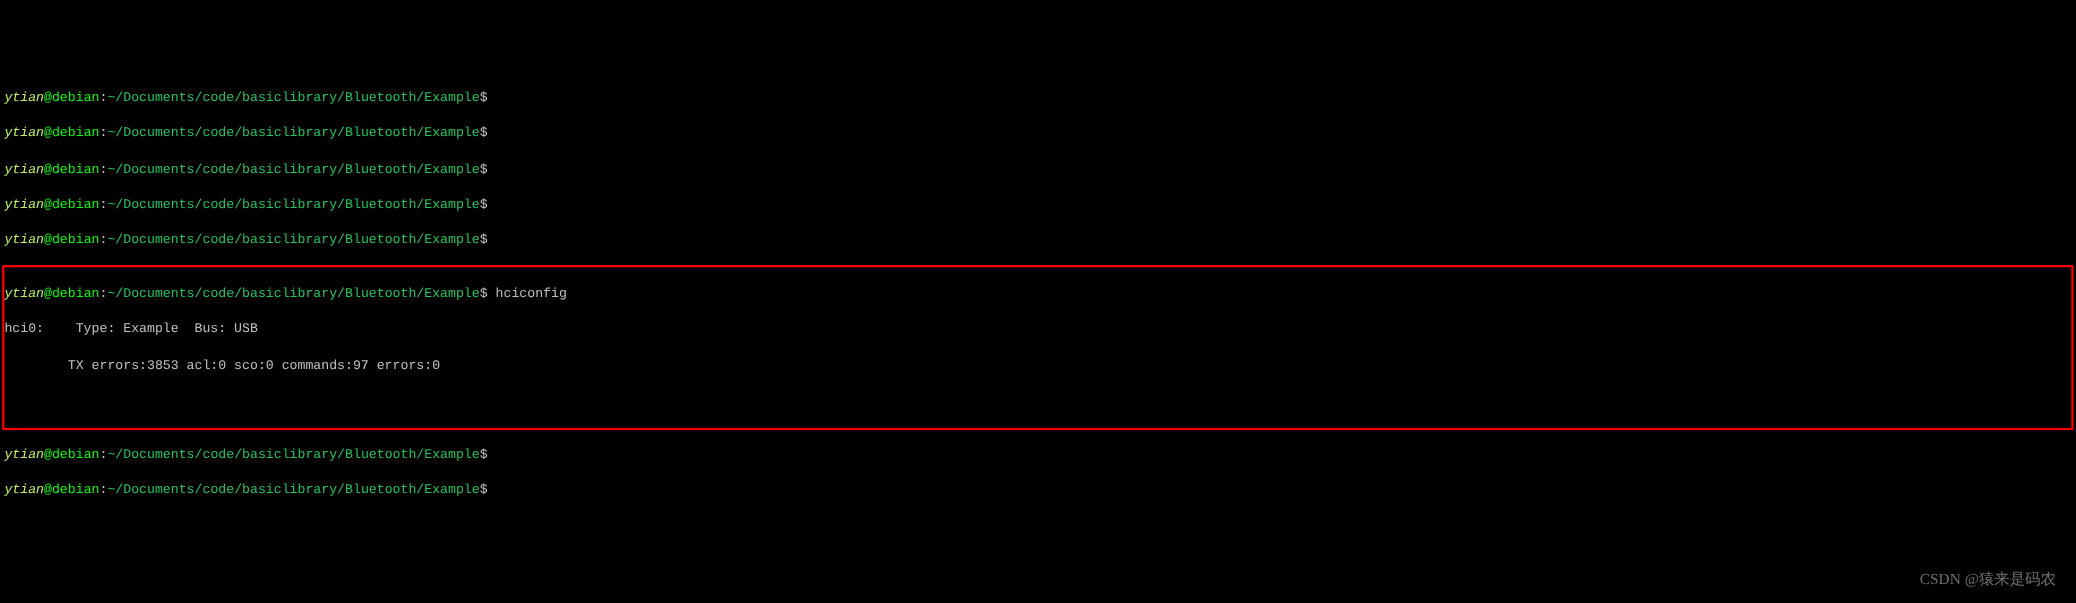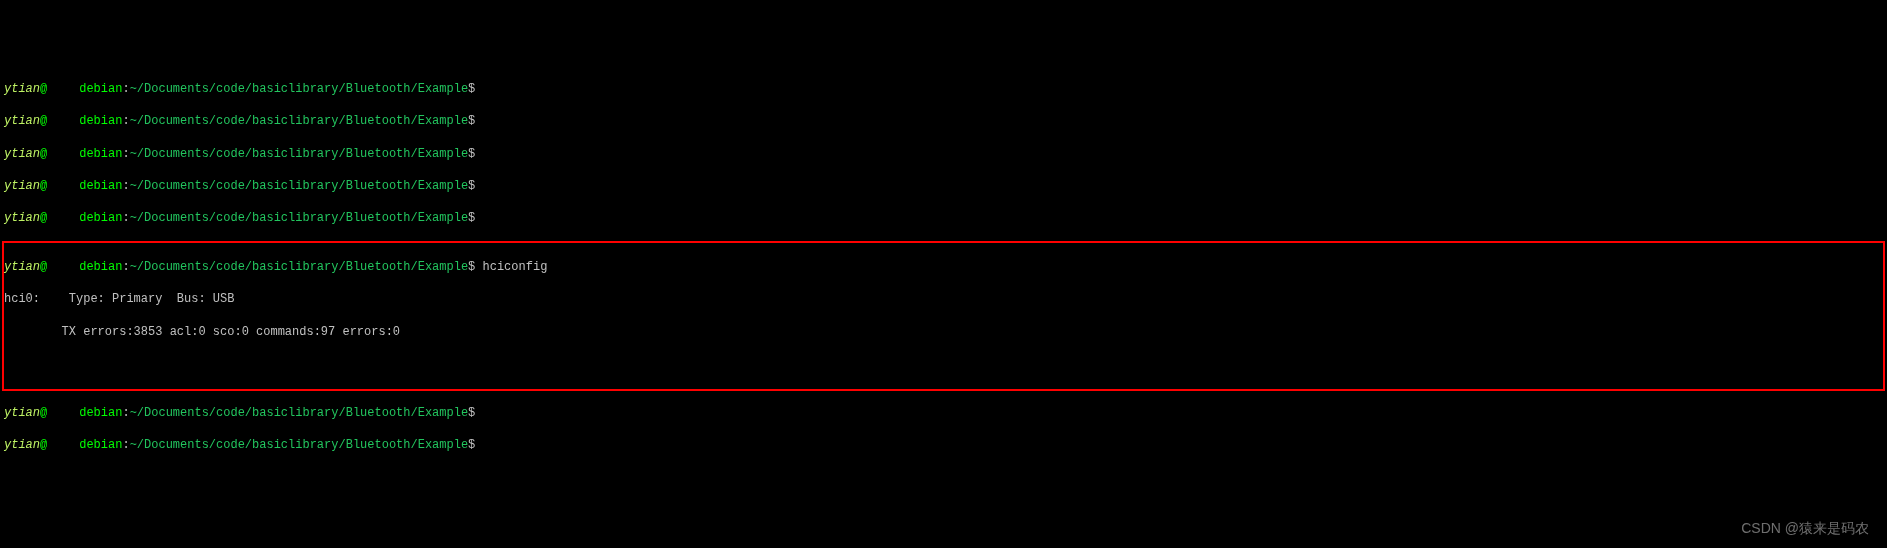--- a/index.html
+++ b/index.html
@@ -14,54 +14,54 @@
       width: 1887px;
       height: 548px;
       overflow: hidden;
       position: relative;
     }
     .term {
       padding: 0 4px;
     }
     .user { color: #bef264; font-style: italic; }
     .at { color: #00ff00; }
-    .host { color: #00ff00; padding-left: 32px; }
+    .host { color: #00ff00; }
     .colon { color: #c0c0c0; }
     .path { color: #22c55e; }
     .dollar { color: #c0c0c0; }
     .cmd { color: #c0c0c0; margin-top: 16px; }
     .out { color: #c0c0c0; }
     .box-red {
       border: 2px solid #ff0000;
       margin: -2px;
       padding: 0;
     }
     .watermark {
       position: absolute;
       right: 18px;
       bottom: 10px;
       color: rgba(200,200,200,0.55);
-      font-family: Liberation Sans, sans-serif;
+      font-family: Liberation Serif, serif;
       font-size: 14px;
     }
   </style>
 </head>
 <body>
 
 
 
 <div class="term">
 <div><span class="user">ytian</span><span class="at">@</span><span class="host">debian</span><span class="colon">:</span><span class="path">~/Documents/code/basiclibrary/Bluetooth/Example</span><span class="dollar">$</span></div>
 <div><span class="user">ytian</span><span class="at">@</span><span class="host">debian</span><span class="colon">:</span><span class="path">~/Documents/code/basiclibrary/Bluetooth/Example</span><span class="dollar">$</span></div>
 <div><span class="user">ytian</span><span class="at">@</span><span class="host">debian</span><span class="colon">:</span><span class="path">~/Documents/code/basiclibrary/Bluetooth/Example</span><span class="dollar">$</span></div>
 <div><span class="user">ytian</span><span class="at">@</span><span class="host">debian</span><span class="colon">:</span><span class="path">~/Documents/code/basiclibrary/Bluetooth/Example</span><span class="dollar">$</span></div>
 <div><span class="user">ytian</span><span class="at">@</span><span class="host">debian</span><span class="colon">:</span><span class="path">~/Documents/code/basiclibrary/Bluetooth/Example</span><span class="dollar">$</span></div>
 <div class="box-red">
 <div><span class="user">ytian</span><span class="at">@</span><span class="host">debian</span><span class="colon">:</span><span class="path">~/Documents/code/basiclibrary/Bluetooth/Example</span><span class="dollar">$</span> <span class="cmd">hciconfig</span></div>
-<div class="out">hci0:    Type: Primary  Bus: USB</div>
+<div class="out">hci0:    Type: Example  Bus: USB</div>
 <div class="out">        TX errors:3853 acl:0 sco:0 commands:97 errors:0</div>
 <div> </div>
 </div>
 <div><span class="user">ytian</span><span class="at">@</span><span class="host">debian</span><span class="colon">:</span><span class="path">~/Documents/code/basiclibrary/Bluetooth/Example</span><span class="dollar">$</span></div>
 <div><span class="user">ytian</span><span class="at">@</span><span class="host">debian</span><span class="colon">:</span><span class="path">~/Documents/code/basiclibrary/Bluetooth/Example</span><span class="dollar">$</span></div>
 
 
 
 
 

